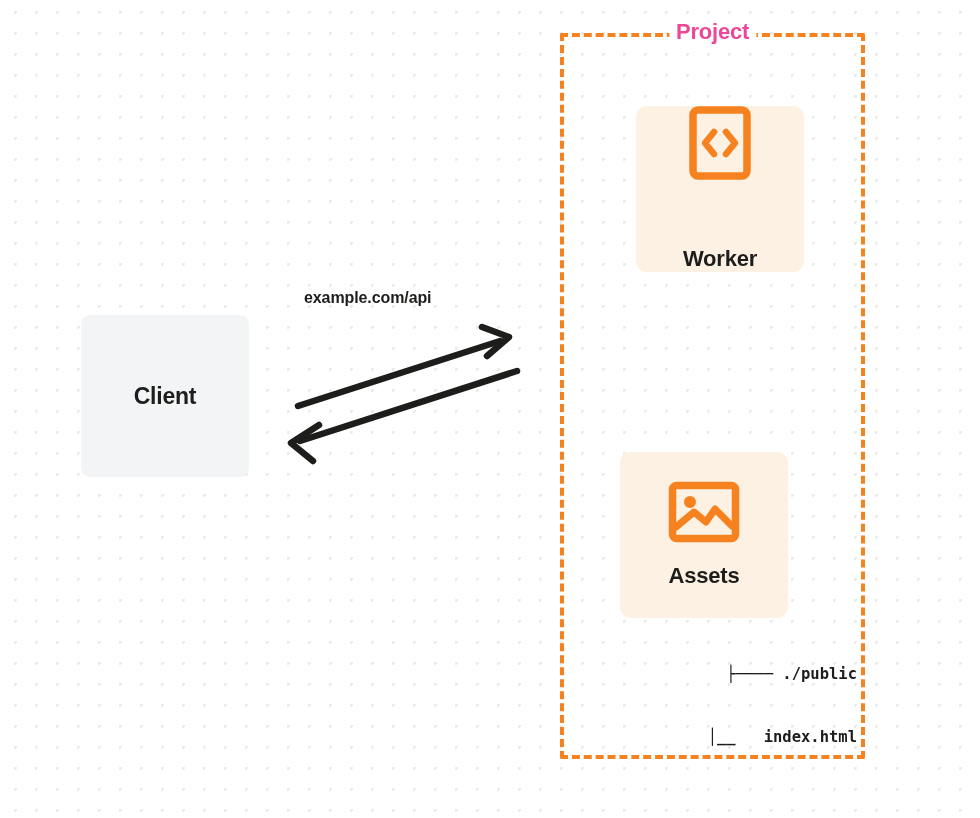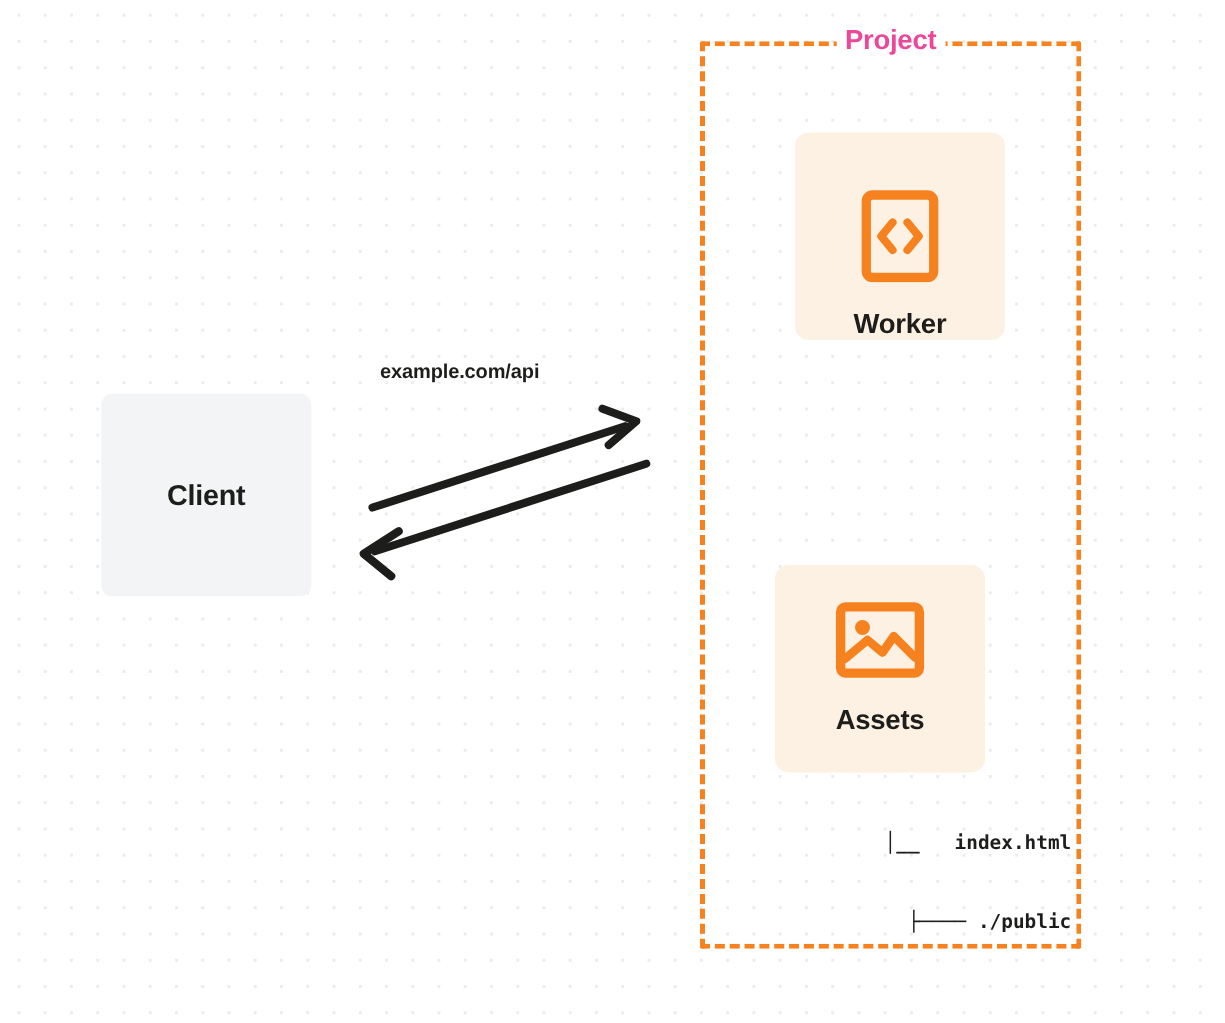--- a/index.html
+++ b/index.html
@@ -77,21 +77,21 @@
     border-radius: 11px;
     display: flex;
     flex-direction: column;
     align-items: center;
   }
   .card-worker {
     left: 72px;
     top: 69px;
     width: 168px;
     height: 166px;
-    justify-content: flex-end;
+    justify-content: space-between;
   }
   .card-assets {
     left: 56px;
     top: 415px;
     width: 168px;
     height: 166px;
     justify-content: center;
   }
   .card-icon {
     margin-bottom: 20px;
@@ -186,20 +186,20 @@
         <svg width="72" height="62" viewBox="0 0 72 62" aria-hidden="true">
           <rect x="4.5" y="4.5" width="63" height="53" rx="4" ry="4" fill="none" stroke="#f6821f" stroke-width="7.5"></rect>
           <circle cx="22" cy="21" r="6" fill="#f6821f"></circle>
           <polyline points="8,46 26,31 38,41 47,28 64,45" fill="none" stroke="#f6821f" stroke-width="7" stroke-linecap="round" stroke-linejoin="round"></polyline>
         </svg>
       </span>
       <span class="card-label">Assets</span>
     </div>
 
     <div class="file-tree">
+      <span class="file-tree-line">├──── ./public</span>
       <span class="file-tree-line">│__   index.html</span>
-      <span class="file-tree-line">├──── ./public</span>
       
     </div>
 
   </div>
 
 </div>
 
 </body></html>

